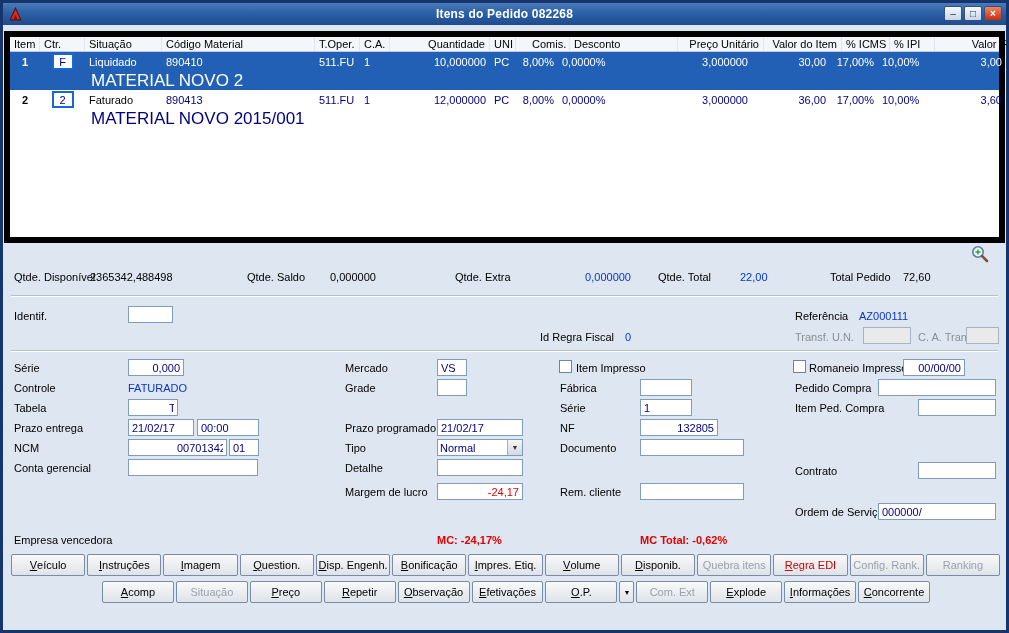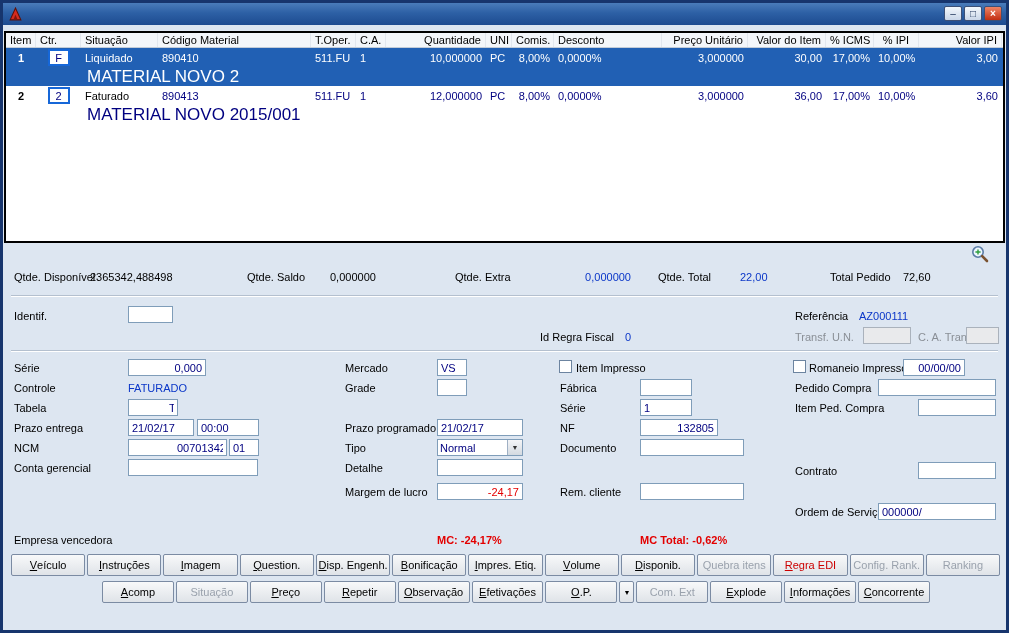--- a/index.html
+++ b/index.html
@@ -15,21 +15,21 @@
   .title { position:absolute; left:0; right:0; text-align:center; color:#fff;
            font-size:12px; font-weight:bold; letter-spacing:.2px; }
   .winbtns { position:absolute; right:4px; top:3px; display:flex; gap:2px; }
   .winbtn { width:18px; height:15px; font-size:10px; line-height:13px; text-align:center;
             background:linear-gradient(#f4f8fc,#c9d6e8); border:1px solid #3c5076;
             border-radius:2px; color:#1a2f55; cursor:default; }
   .winbtn.close { background:linear-gradient(#ef8465,#c22f12); color:#fff; font-weight:bold; }
 
   
   .grid { position:absolute; left:1px; top:28px; width:1001px; height:212px;
-          background:#fff; border:2px solid #000000; }
+          background:#fff; border:6px solid #000000; }
   .grid-header { display:flex; height:15px; background:#f3f6fa; border-bottom:1px solid #c2ccd8; }
   .hcell { font-size:11px; color:#000; padding:1px 4px; border-right:1px solid #e2e7ee;
            overflow:hidden; white-space:nowrap; flex:0 0 auto; }
   .grow { display:flex; height:19px; align-items:center; }
   .grow.sel { background:#2160b4; }
   .gcell { font-size:11px; color:#000080; padding:0 4px; white-space:nowrap;
            overflow:hidden; flex:0 0 auto; }
   .gcell.itemc { color:#000; font-weight:bold; }
   .gcell.situ { color:#000; }
   .grow.sel .gcell, .grow.sel .gcell.itemc, .grow.sel .gcell.situ { color:#fff; }
@@ -85,43 +85,44 @@
 </head>
 <body>
 
 <div class="window">
 
   <div class="titlebar">
     <svg class="app-icon" viewBox="0 0 14 14">
       <path d="M2 12 L7 1 L12 12 Z" fill="#d42b1e" stroke="#5a0f08" stroke-width="1"></path>
       <path d="M5 12 L7 7.2 L9 12 Z" fill="#7c150c"></path>
     </svg>
+    <span class="title">Itens do Pedido 082268</span>
     <div class="winbtns">
       <div class="winbtn">–</div>
       <div class="winbtn">□</div>
       <div class="winbtn close">×</div>
     </div>
   </div>
 
   <div class="grid">
     <div class="grid-header">
         <div class="hcell" style="width: 30px; text-align: left;">Item</div>
         <div class="hcell" style="width: 45px; text-align: left;">Ctr.</div>
         <div class="hcell" style="width: 77px; text-align: left;">Situação</div>
         <div class="hcell" style="width: 153px; text-align: left;">Código Material</div>
         <div class="hcell" style="width: 45px; text-align: left;">T.Oper.</div>
         <div class="hcell" style="width: 30px; text-align: left;">C.A.</div>
         <div class="hcell" style="width: 100px; text-align: right;">Quantidade</div>
         <div class="hcell" style="width: 26px; text-align: left;">UNI</div>
-        <div class="hcell" style="width: 42px; text-align: right;">Comis.</div>
+        <div class="hcell" style="width: 42px; text-align: right; margin-left: 12px;">Comis.</div>
         <div class="hcell" style="width: 108px; text-align: left;">Desconto</div>
         <div class="hcell" style="width: 86px; text-align: right;">Preço Unitário</div>
         <div class="hcell" style="width: 78px; text-align: right;">Valor do Item</div>
         <div class="hcell" style="width: 48px; text-align: right;">% ICMS</div>
-        <div class="hcell" style="width: 45px; text-align: center;">% IPI</div>
+        <div class="hcell" style="width: 45px; text-align: left;">% IPI</div>
         <div class="hcell" style="width: 83px; text-align: right;">Valor IPI</div>
       </div>
     <div>
         <div class="grow sel">
           <div class="gcell itemc" style="width: 30px; text-align: center;">1</div>
           <div class="gcell" style="width: 45px; text-align: center;"><span class="ctr-box">F</span></div>
           <div class="gcell situ" style="width: 77px; text-align: left;">Liquidado</div>
           <div class="gcell" style="width: 153px; text-align: left;">890410</div>
           <div class="gcell" style="width: 45px; text-align: left;">511.FU</div>
           <div class="gcell" style="width: 30px; text-align: left;">1</div>
@@ -192,21 +193,21 @@
     <span class="val" style="left:622px;top:328px">0</span>
 
     <span class="lbl gray" style="left:792px;top:328px">Transf. U.N.</span>
     <input class="inp dis" style="left: 860px; top: 324px; width: 48px;" disabled="" value="">
     <span class="lbl gray" style="left:915px;top:328px">C. A. Transf.</span>
     <input class="inp dis" style="left: 963px; top: 324px; width: 33px;" disabled="" value="">
 
     <div class="hline" style="top:347px"></div>
 
     <span class="lbl" style="left:11px;top:359px">Série</span>
-    <input class="inp r" style="left: 125px; top: 356px; width: 78px;" readonly="" value="0,000">
+    <input class="inp r" style="left: 125px; top: 356px; width: 56px;" readonly="" value="0,000">
     <span class="lbl" style="left:342px;top:359px">Mercado</span>
     <input class="inp" style="left: 434px; top: 356px; width: 30px;" readonly="" value="VS">
     <input type="checkbox" class="cb" style="left: 556px; top: 357px;">
     <span class="lbl" style="left:573px;top:359px">Item Impresso</span>
     <input type="checkbox" class="cb" style="left: 790px; top: 357px;">
     <span class="lbl" style="left:806px;top:359px">Romaneio Impresso</span>
     <input class="inp r" style="left: 900px; top: 356px; width: 62px;" readonly="" value="00/00/00">
 
     <span class="lbl" style="left:11px;top:379px">Controle</span>
     <span class="val" style="left:125px;top:379px">FATURADO</span>

